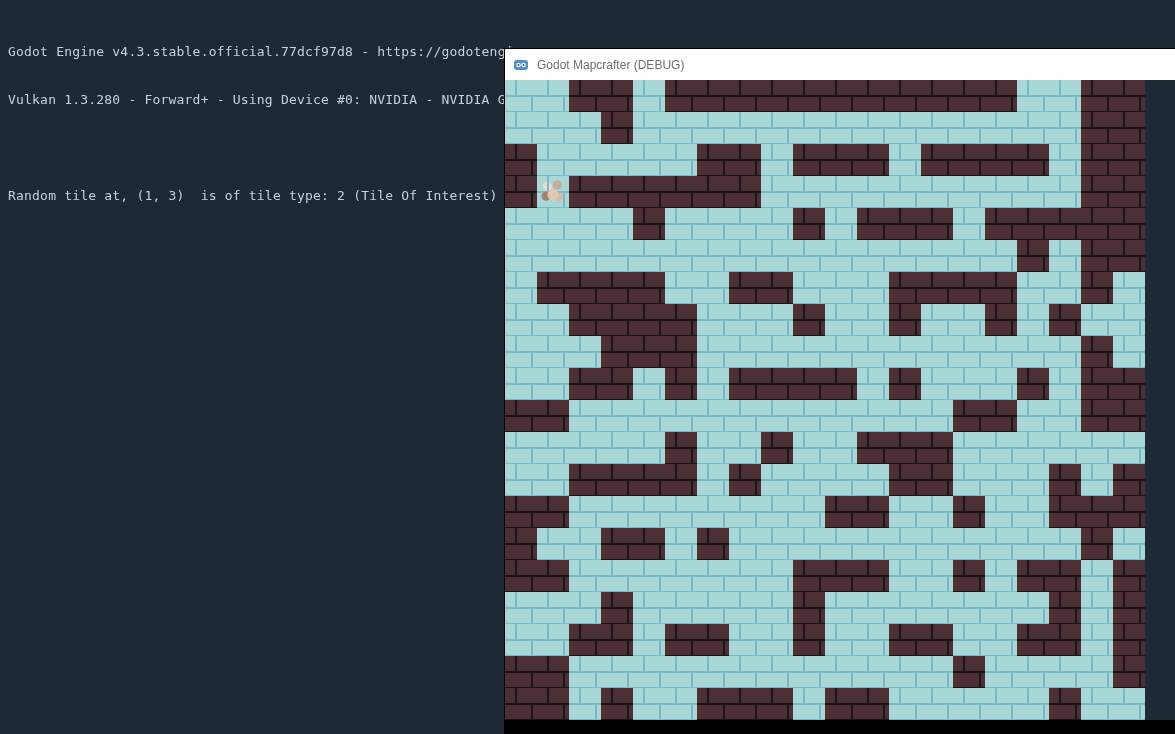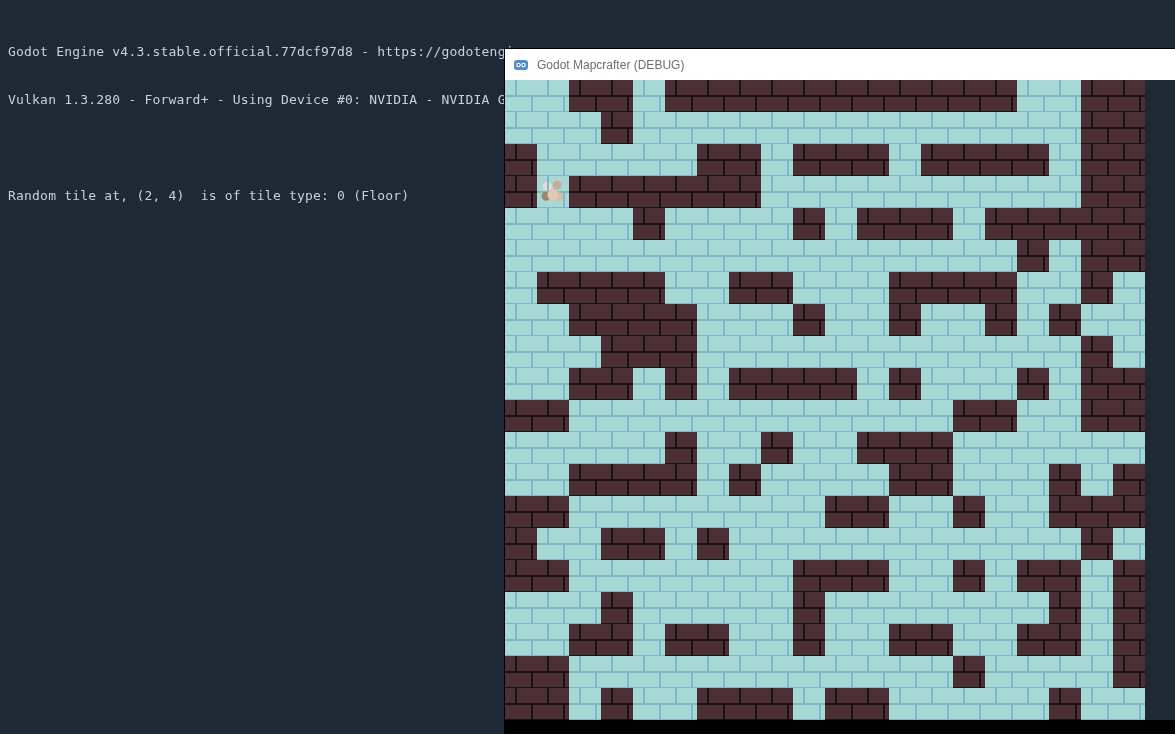--- a/index.html
+++ b/index.html
@@ -150,21 +150,21 @@
     background: #1f2835;
   }
 </style>
 </head>
 <body>
 
 <div id="console">
   <div class="log-line">Godot Engine v4.3.stable.official.77dcf97d8 - https://godotengine.org</div>
   <div class="log-line">Vulkan 1.3.280 - Forward+ - Using Device #0: NVIDIA - NVIDIA GeForce RTX 3060 Ti</div>
   <div class="log-gap"></div>
-  <div class="log-line">Random tile at, (2, 4)  is of tile type: 0 (Floor)</div>
+  <div class="log-line">Random tile at, (1, 3)  is of tile type: 2 (Tile Of Interest)</div>
 </div>
 
 <div id="game-window">
   <div id="titlebar">
     <span class="icon">
       <svg viewBox="0 0 32 32">
         <rect x="2" y="6" width="28" height="20" rx="6" fill="#4d8fcc"></rect>
         <circle cx="11" cy="16" r="4.5" fill="#ffffff"></circle>
         <circle cx="21" cy="16" r="4.5" fill="#ffffff"></circle>
         <circle cx="11" cy="16" r="2" fill="#35506b"></circle>

